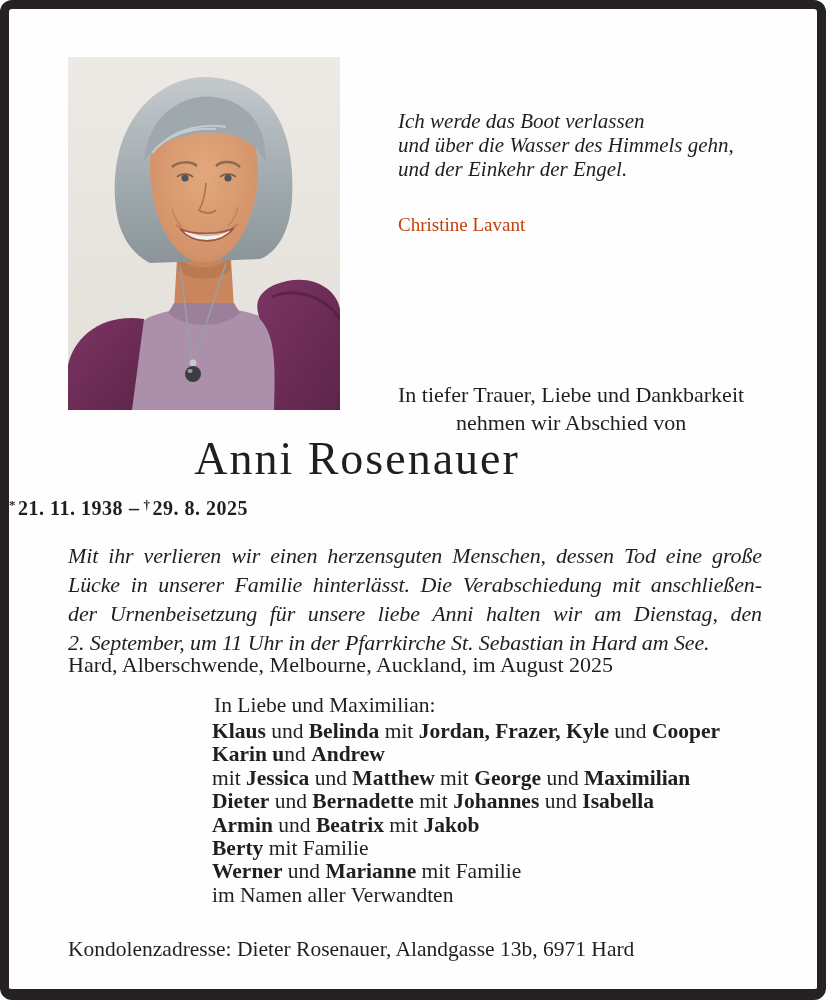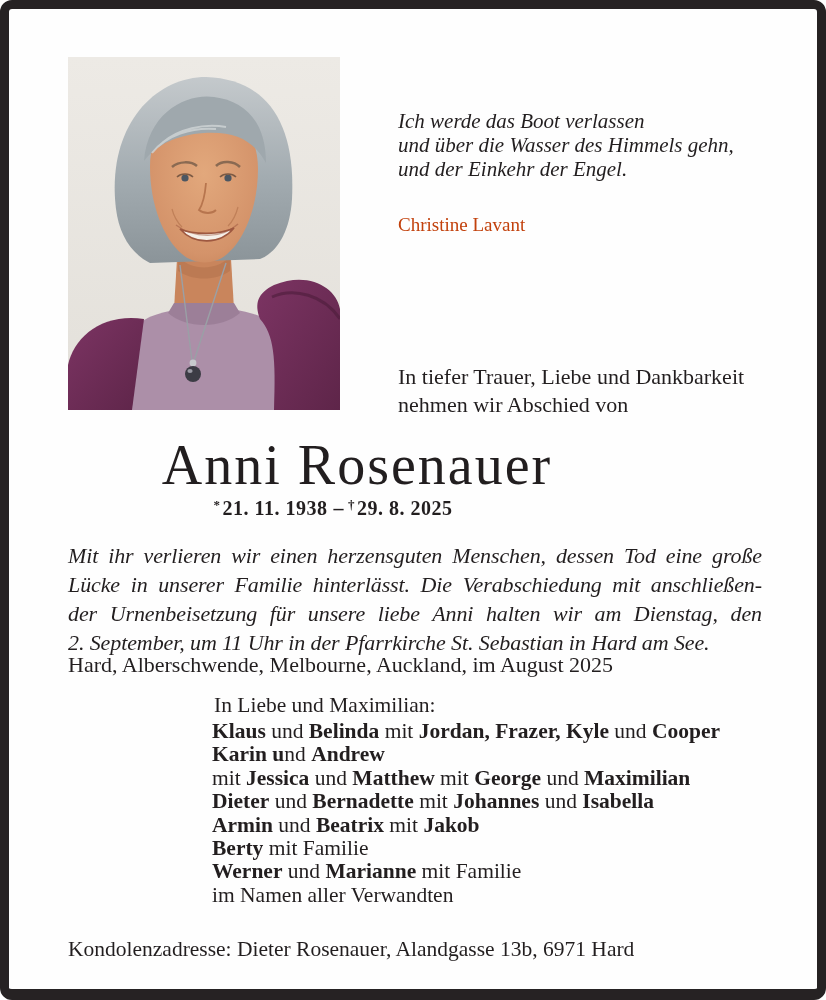--- a/index.html
+++ b/index.html
@@ -12,23 +12,23 @@
     border: 9px solid #262223;
     border-bottom-width: 11px;
     border-radius: 12px;
     color: #221e1f;
     overflow: hidden;
   }
   .abs { position: absolute; }
   .photo-frame { left: 59px; top: 48px; width: 272px; height: 353px; }
   .quote-block { left: 389px; top: 100px; font-style: italic; font-size: 21px; line-height: 24px; white-space: nowrap; }
   .quote-attr { left: 389px; top: 205px; font-style: normal; font-size: 19px; color: #c2410c; white-space: nowrap; }
-  .intro-block { left: 389px; top: 354px; font-size: 22px; line-height: 27.5px; white-space: nowrap; }
-  .name-line { left: 0; top: 424px; width: 696px; text-align: center; font-size: 56px; letter-spacing: 2px; line-height: 1.15; white-space: nowrap; }
-  .dates-line { left: 0; top: 488px; width: 648px; text-align: center; font-size: 20px; font-weight: bold; letter-spacing: 0.5px; white-space: nowrap; }
+  .intro-block { left: 389px; top: 372px; font-size: 22px; line-height: 27.5px; white-space: nowrap; text-align: center; }
+  .name-line { left: 0; top: 424px; width: 696px; text-align: center; font-size: 46px; letter-spacing: 2px; line-height: 1.15; white-space: nowrap; }
+  .dates-line { left: 0; top: 488px; width: 648px; text-align: left; font-size: 20px; font-weight: bold; letter-spacing: 0.5px; white-space: nowrap; }
   .dates-line .sym { font-size: 13px; vertical-align: 6px; margin-right: 2px; }
   .dates-line .sep { margin: 0 4px 0 6px; }
   .body-block { left: 59px; top: 532px; width: 694px; font-size: 22px; line-height: 29px; letter-spacing: -0.1px; font-style: italic; }
   .body-line { text-align: justify; text-align-last: justify; white-space: normal; }
   .body-line.last { text-align: left; text-align-last: left; }
   .cities-line { left: 59px; top: 643px; font-size: 22px; white-space: nowrap; }
   .cities-line .places { font-weight: normal; }
   .mourners-heading { left: 205px; top: 684px; font-size: 21.5px; white-space: nowrap; }
   .mourners-list { left: 203px; top: 711px; font-size: 21.5px; line-height: 23.4px; white-space: nowrap; }
   .mourner-line .b { font-weight: bold; }

